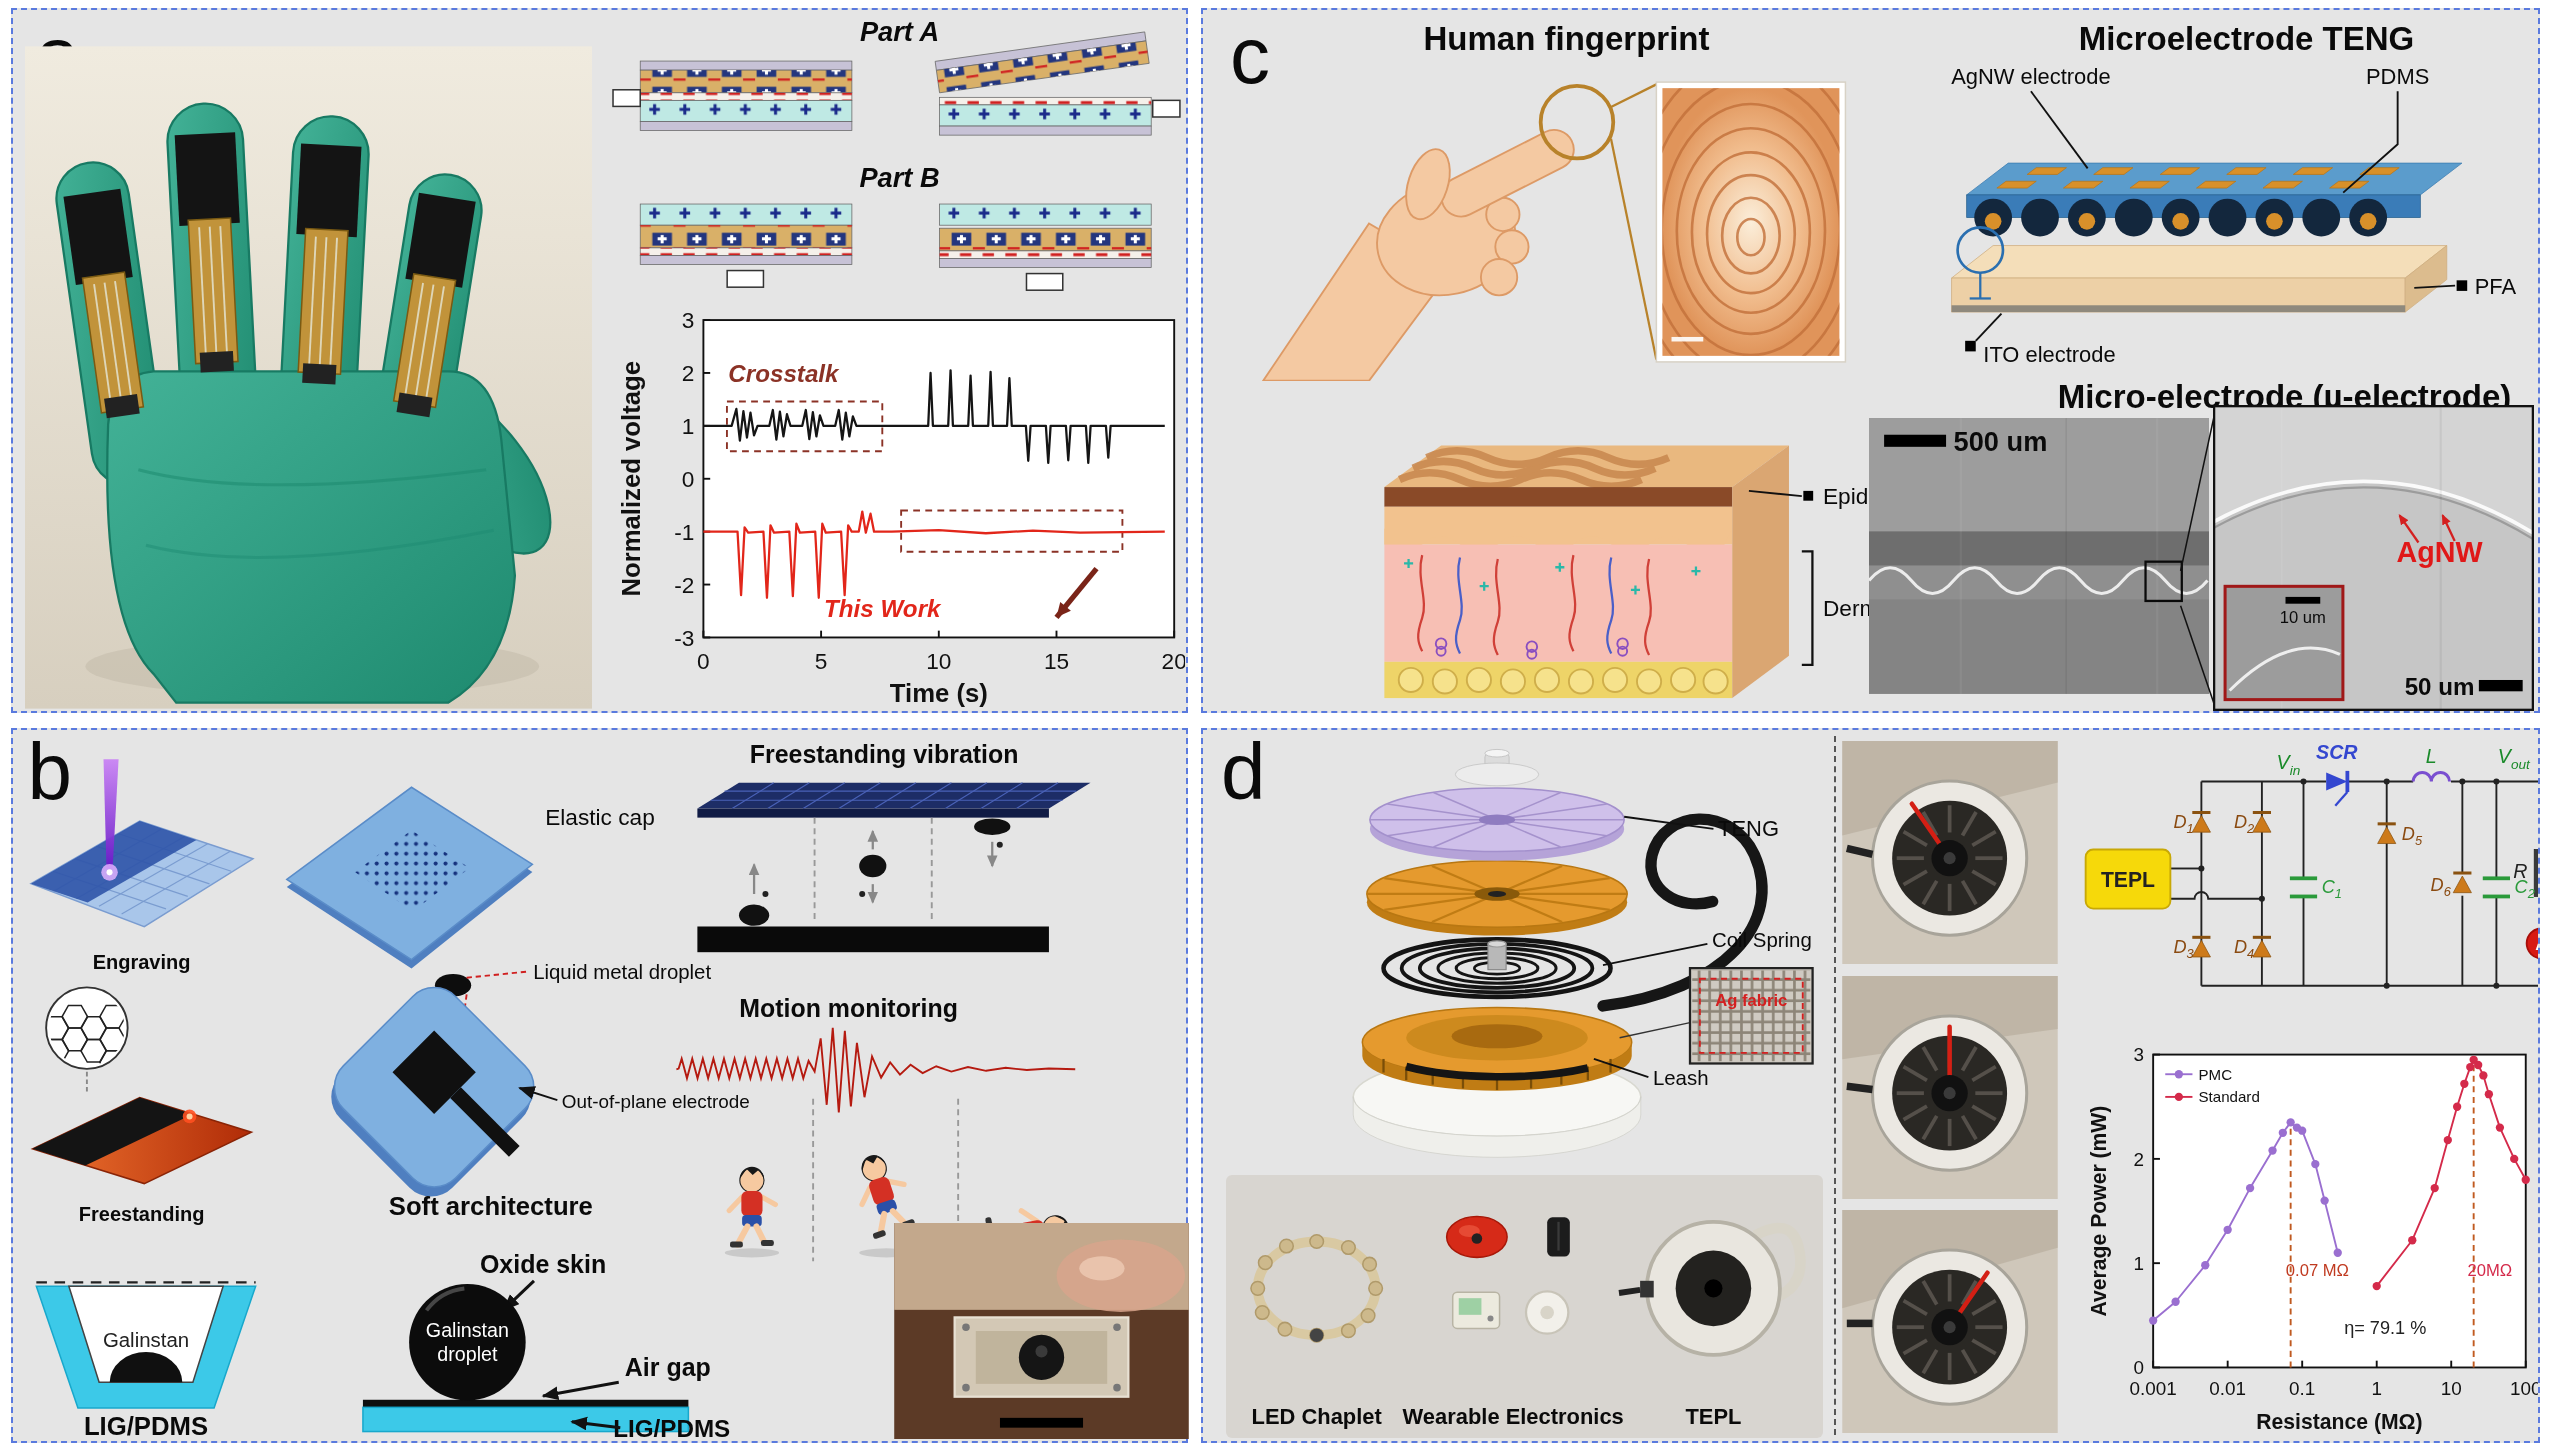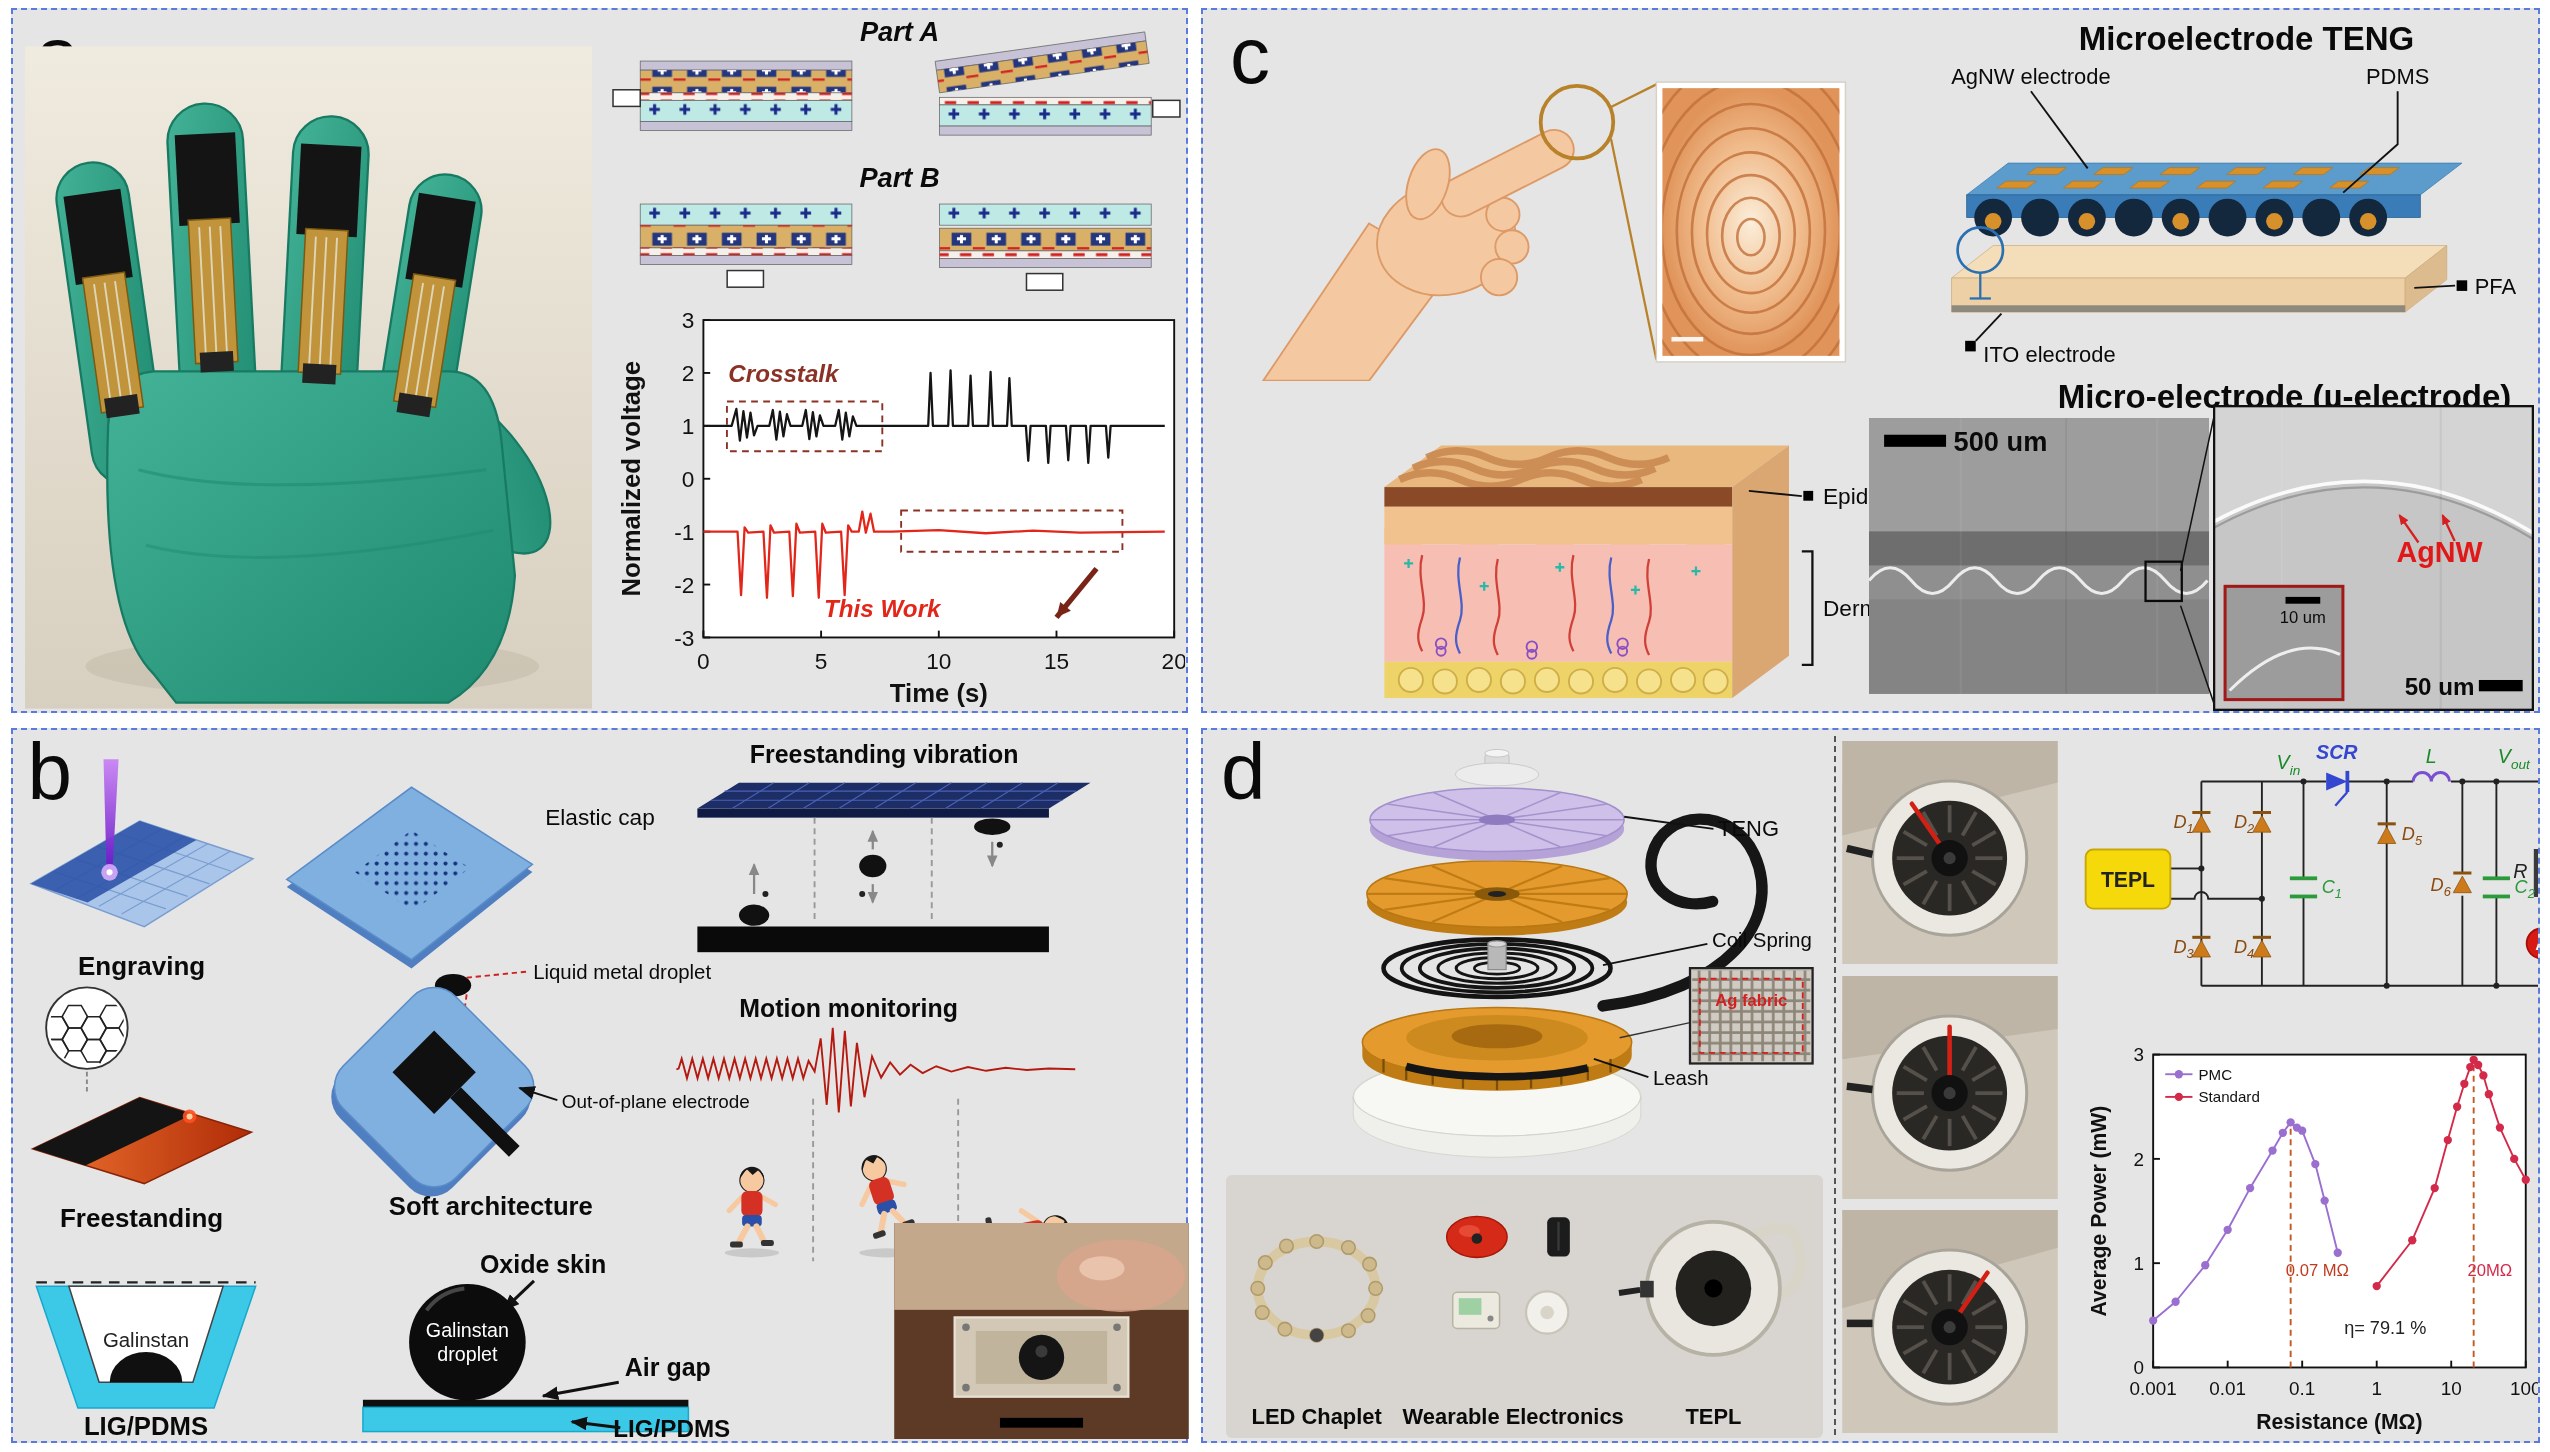--- a/index.html
+++ b/index.html
@@ -2,21 +2,21 @@
 <html style="font-size:12px"><head>
 <meta charset="utf-8">
 <style>
 *{margin:0;padding:0;box-sizing:border-box}
 html,body{background:#fff}
 body{width:2550px;height:1453px;position:relative;font-family:"Liberation Sans",sans-serif;color:#111;overflow:hidden}
 .panel{position:absolute;border:2.3px dashed #5a7ade;background:#e5e5e5}
 .abs{position:absolute}
 .pl{position:absolute;font-size:80px;line-height:1;font-weight:500;color:#0a0a0a}
 .h1{position:absolute;font-weight:700;font-size:33px;text-align:center;color:#0a0a0a}
-.cap{position:absolute;font-weight:700;font-size:26px;text-align:center;color:#0a0a0a}
+.cap{position:absolute;font-weight:700;font-size:20px;text-align:center;color:#0a0a0a}
 .dsep{position:absolute;border-left:2.3px dashed #555}
 svg{display:block}
 svg text{font-family:"Liberation Sans",sans-serif}
 </style>
 </head>
 <body>
 
 <svg width="0" height="0" style="position:absolute" aria-hidden="true">
 <defs>
 <linearGradient id="gbg" x1="0" y1="0" x2="0" y2="1">
@@ -241,20 +241,21 @@
         <text x="354.74" y="405.40000000000003" fill="#e2261a" font-size="32" text-anchor="middle" font-weight="bold" font-style="italic">This Work</text>
         <line x1="638.2049999999999" y1="341" x2="585.25" y2="405.40000000000003" stroke="#7a2418" stroke-width="7"></line>
         <polygon points="585.25,405.40000000000003 590.2046426377218,384.9928562426667 604.3153201065825,396.5958209222244" fill="#7a2418"></polygon>
         <polyline points="118,152 155.38,152 161.60999999999999,129.59999999999997 166.2825,171.60000000000002 170.95499999999998,132.39999999999998 175.6275,167.39999999999998 180.3,134.5 184.9725,164.60000000000002 189.64499999999998,152 205.21999999999997,152 209.8925,131 214.565,170.2 219.2375,133.10000000000002 223.91,166 228.58249999999998,136.60000000000002 233.255,152 248.83,152 253.50249999999997,131 258.175,169.5 262.84749999999997,133.8 267.52,166 272.1925,138 276.865,152 292.43999999999994,152 297.11249999999995,131 301.785,170.2 306.4575,134.5 311.13,166 315.8025,139.39999999999998 320.475,152 342.28,152 410.81,152 415.4825,152 418.5975,82 421.7125,152 441.96000000000004,152 445.075,78.5 448.19,152 468.4375,152 471.5525,85.5 474.6675,152 494.91499999999996,152 498.03,80.60000000000002 501.145,152 519.835,152 522.95,88.99999999999994 526.065,152 544.7549999999999,152 547.8700000000001,198.20000000000002 550.985,152 571.2325000000001,152 574.3475000000001,201.00000000000003 577.4625000000001,152 597.71,152 600.825,197.5 603.94,152 624.1875,152 627.3025,201.00000000000003 630.4175,152 650.6650000000001,152 653.78,194 656.895,152 728.5400000000001,152" fill="none" stroke="#151515" stroke-width="3" stroke-linejoin="round"></polyline>
         <polyline points="118,292 158.495,292 163.1675,292 167.84,376 172.5125,286.4 177.185,293.4 197.4325,292 202.10500000000002,379.5 206.7775,283.6 211.45,293.4 231.6975,292 236.37,377.40000000000003 241.04250000000002,281.5 245.71499999999997,293.4 265.9625,292 270.635,379.5 275.3075,281.5 279.98,293.4 300.22749999999996,292 304.9,376 309.5725,283.6 314.245,292 323.59,292 328.26250000000005,265.4 332.93500000000006,293.4 339.16499999999996,268.20000000000005 343.8375,292 367.20000000000005,292 429.5,289.9 491.8,294.1 554.0999999999999,290.6 616.4000000000001,293.4 728.5400000000001,292" fill="none" stroke="#e2261a" stroke-width="3" stroke-linejoin="round"></polyline>
       </svg>
 </section>
 
 <section class="panel" style="left:1201px;top:7.6px;width:1339px;height:705px">
  <div class="pl" style="left:27px;top:6px">c</div>
+ <div class="h1" style="left:76px;top:10.6px;width:575px">Human fingerprint</div>
  <div class="h1" style="left:779px;top:10.6px;width:529px">Microelectrode TENG</div>
 
  <svg class="abs" style="left:45px;top:53px" width="605" height="318" viewBox="0 0 800 420">
   <g stroke="#dd9a66" stroke-width="2.5" fill="#f4c9a2">
    <polygon points="20,420 160,420 268,275 160,212"></polygon>
    <ellipse cx="262" cy="232" rx="92" ry="74" transform="rotate(-12 262 232)"></ellipse>
    <circle cx="337" cy="200" r="22"></circle>
           <circle cx="349" cy="243" r="22"></circle>
           <circle cx="332" cy="283" r="24"></circle>
    <g transform="rotate(-27 268 185)">

